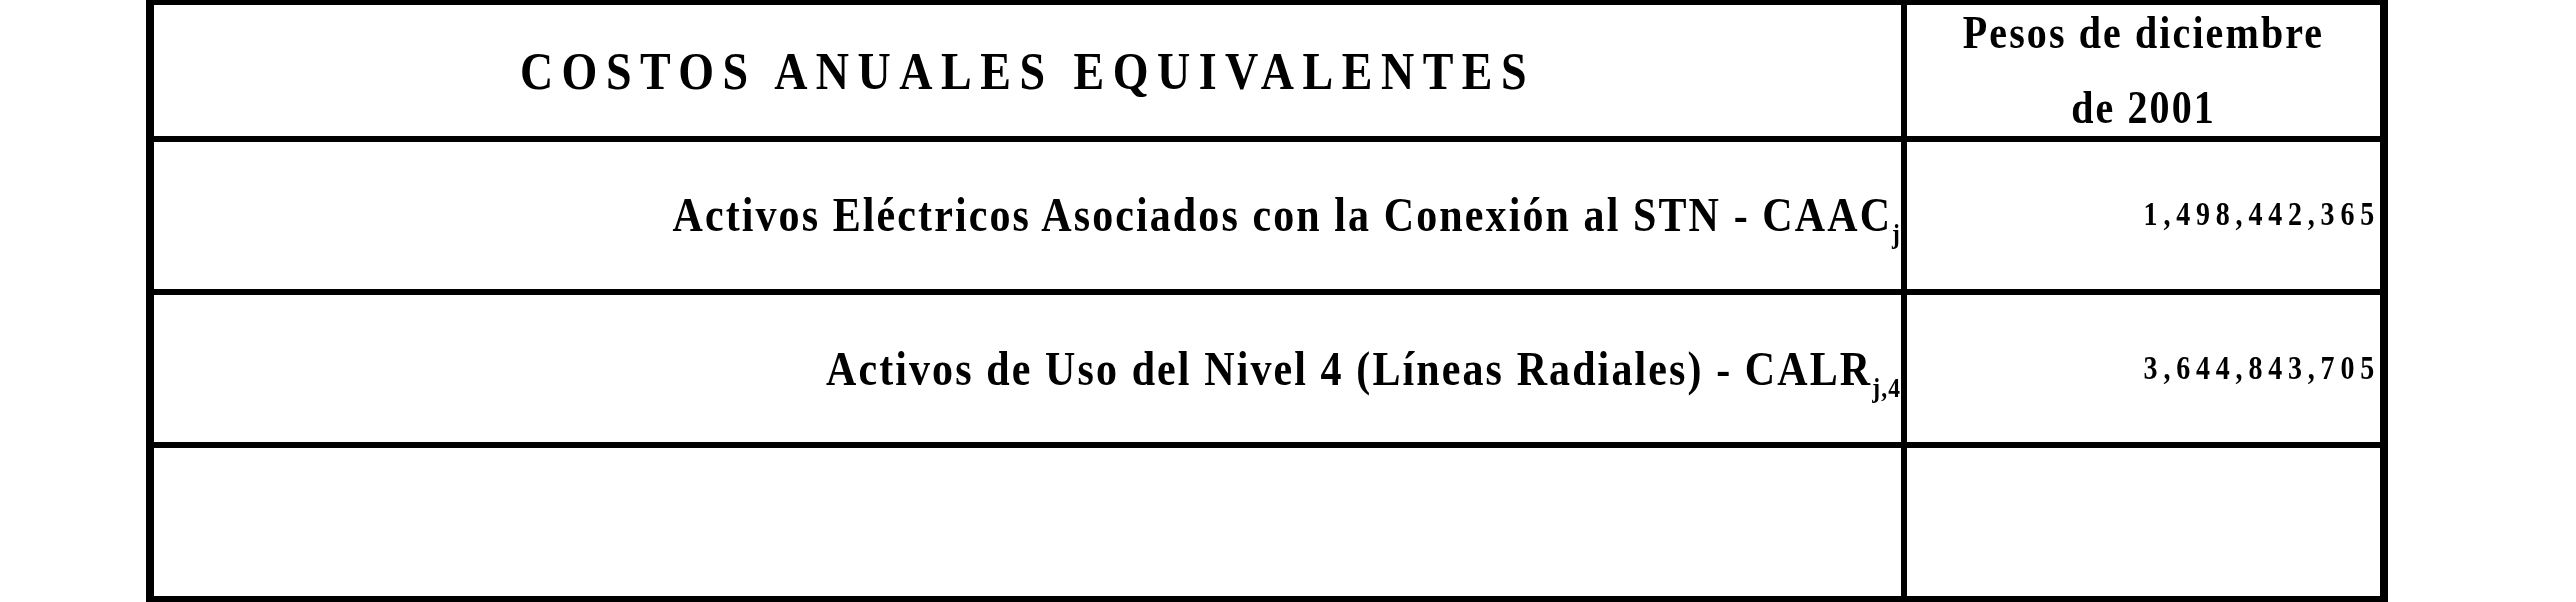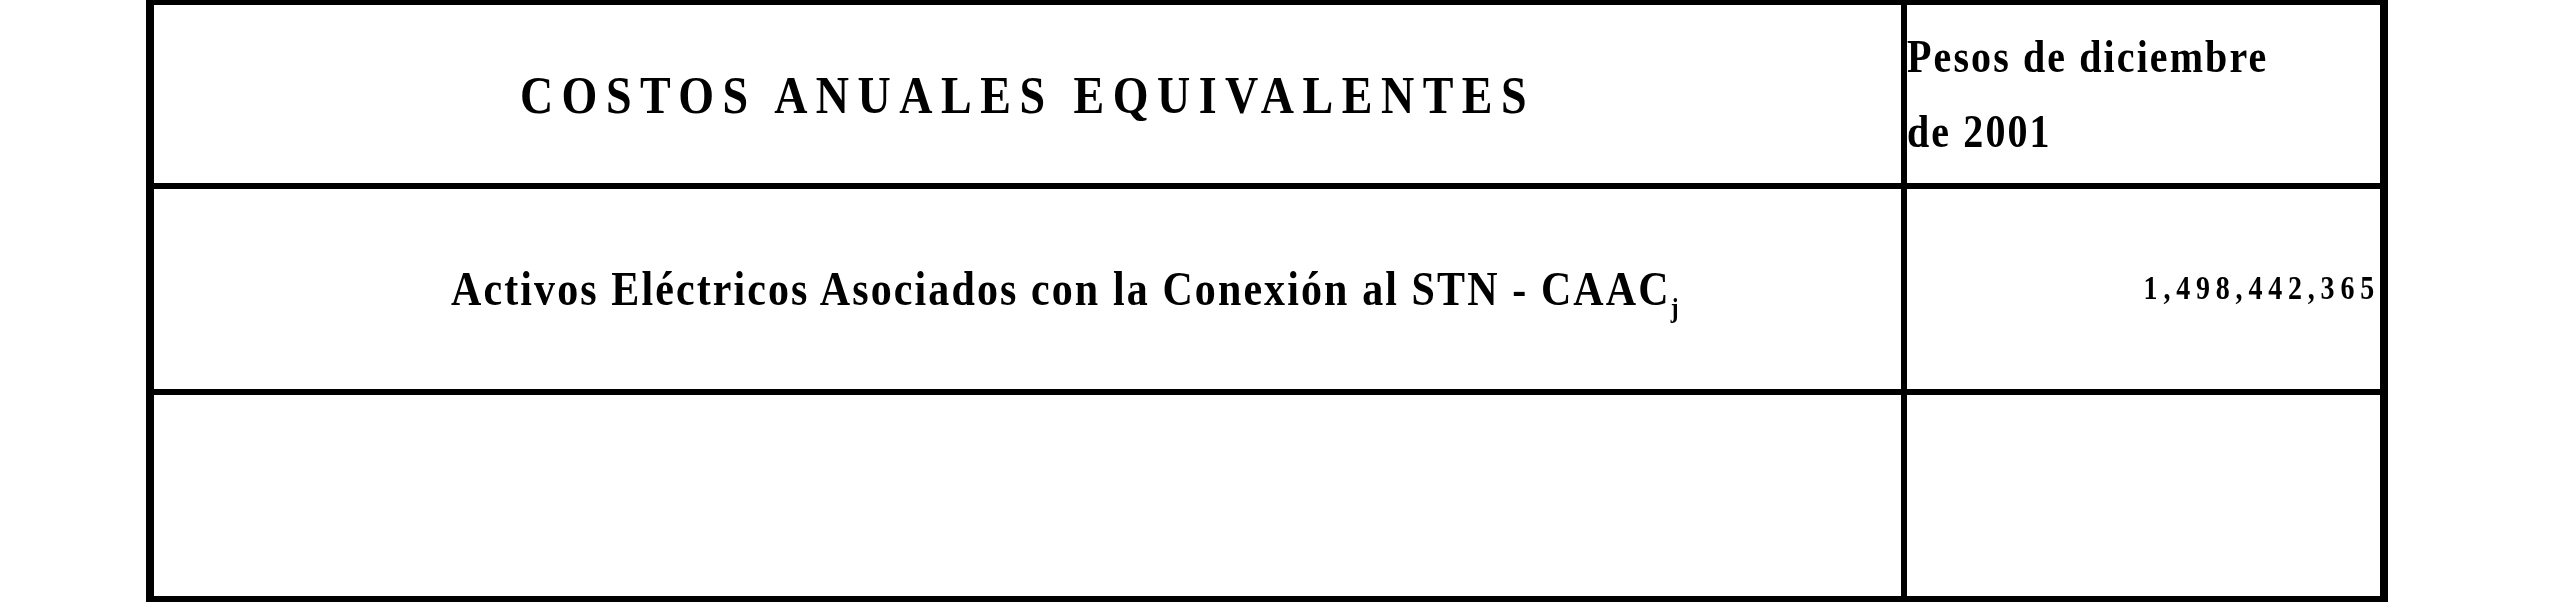--- a/index.html
+++ b/index.html
@@ -45,29 +45,29 @@
   }
 
   th.desc-header .stretch,
   th.value-header .stretch { transform-origin: 50% 50%; }
 
   th.desc-header {
     font-size: 46px;
     letter-spacing: 8.5px;
   }
   th.value-header {
-    text-align: left;
+    text-align: center;
     font-size: 40px;
     letter-spacing: 2.1px;
     line-height: 1.6;
   }
   th.value-header .stretch { white-space: pre-line; }
 
   td.desc-cell {
-    text-align: center;
+    text-align: right;
     padding-left: 12.7px;
     font-size: 42px;
     letter-spacing: 2.1px;
     white-space: pre;
   }
   td.desc-cell .stretch { transform-origin: 0 55%; }
 
   td.value-cell {
     text-align: right;
     padding-right: 22px;
@@ -105,20 +105,28 @@
 
   <tr class="data-row">
     <td class="desc-cell">
       <span class="stretch"><span>Activos Eléctricos Asociados con la Conexión al STN - CAAC</span><span class="sub">j</span></span>
     </td>
     <td class="value-cell">
       <span class="stretch">1,498,442,365</span>
     </td>
   </tr>
 
+  <tr class="data-row">
+    <td class="desc-cell">
+      <span class="stretch"><span>Activos de Uso del Nivel 4 (Líneas Radiales) - CALR</span><span class="sub">j,4</span></span>
+    </td>
+    <td class="value-cell">
+      <span class="stretch">3,644,843,705</span>
+    </td>
+  </tr>
 
 
   <tr class="data-row">
     <td class="desc-cell">
       
     </td>
     <td class="value-cell">
       
     </td>
   </tr>

